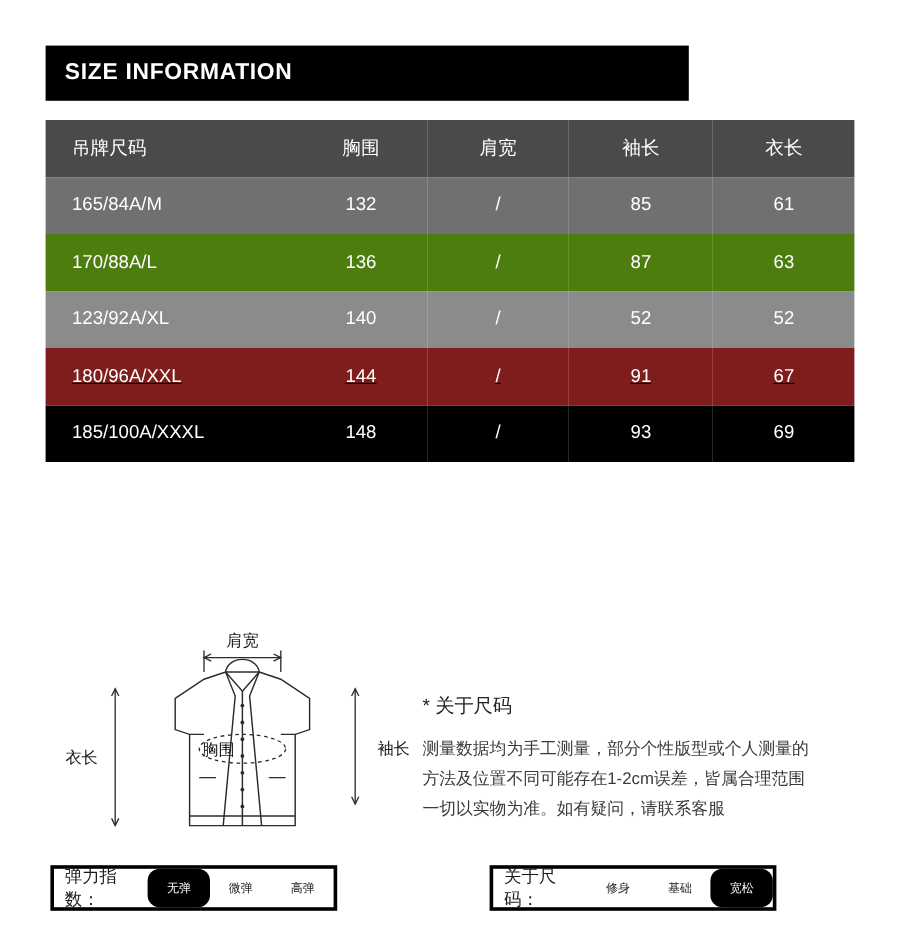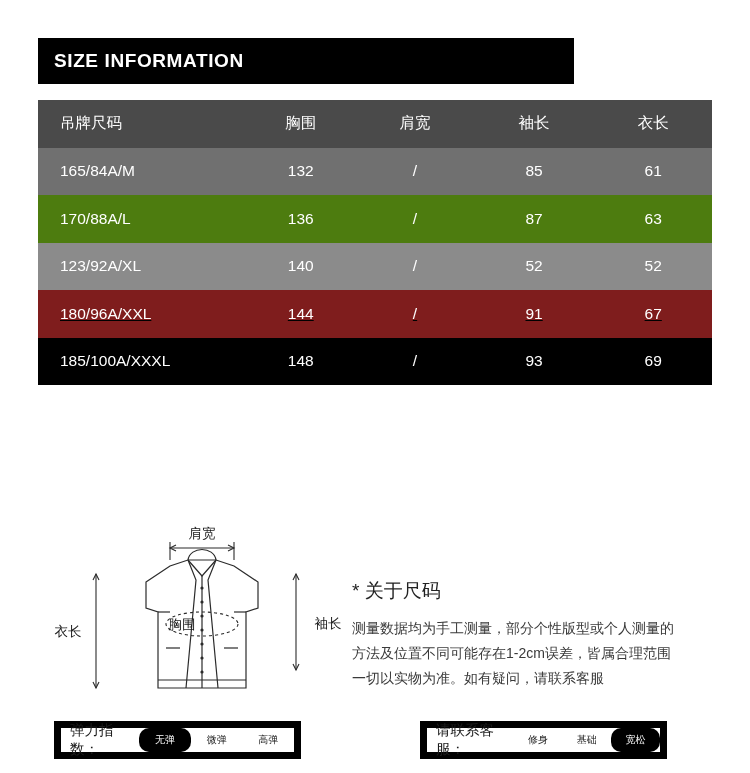--- a/index.html
+++ b/index.html
@@ -83,21 +83,21 @@
   .diagram svg { display: block; }
 
   
   .notes {
     position: absolute;
     left: 352px;
     top: 578px;
     width: 350px;
   }
   .notes-title {
-    font-size: 19px;
+    font-size: 16px;
     color: #222222;
     margin-bottom: 12px;
     font-family: "Liberation Sans", sans-serif;
   }
   .notes-body {
     font-size: 14px;
     color: #3a3a3a;
     line-height: 25px;
     width: 330px;
     font-family: "Liberation Sans", sans-serif;
@@ -105,23 +105,23 @@
 
   
   .index-row {
     position: absolute;
     top: 721px;
     height: 38px;
   }
   .index-box {
     position: absolute;
     top: 0;
-    left: 16px;
+    left: 4px;
     height: 38px;
-    border: 7px solid #000000;
+    border: 3px solid #000000;
     box-sizing: border-box;
     display: flex;
     align-items: stretch;
   }
   .index-label {
     display: flex;
     align-items: center;
     justify-content: center;
     font-size: 14.5px;
     color: #1a1a1a;
@@ -277,20 +277,20 @@
     <div class="index-box">
       <div class="index-label">弹力指数：</div>
       <div class="index-opt active">无弹</div>
       <div class="index-opt">微弹</div>
       <div class="index-opt">高弹</div>
     </div>
   </div>
 
   <div class="index-row row-right">
     <div class="index-box">
-      <div class="index-label">请联系客服：</div>
+      <div class="index-label">关于尺码：</div>
       <div class="index-opt">修身</div>
       <div class="index-opt">基础</div>
       <div class="index-opt active">宽松</div>
     </div>
   </div>
 
 </div>
 
 </body></html>

